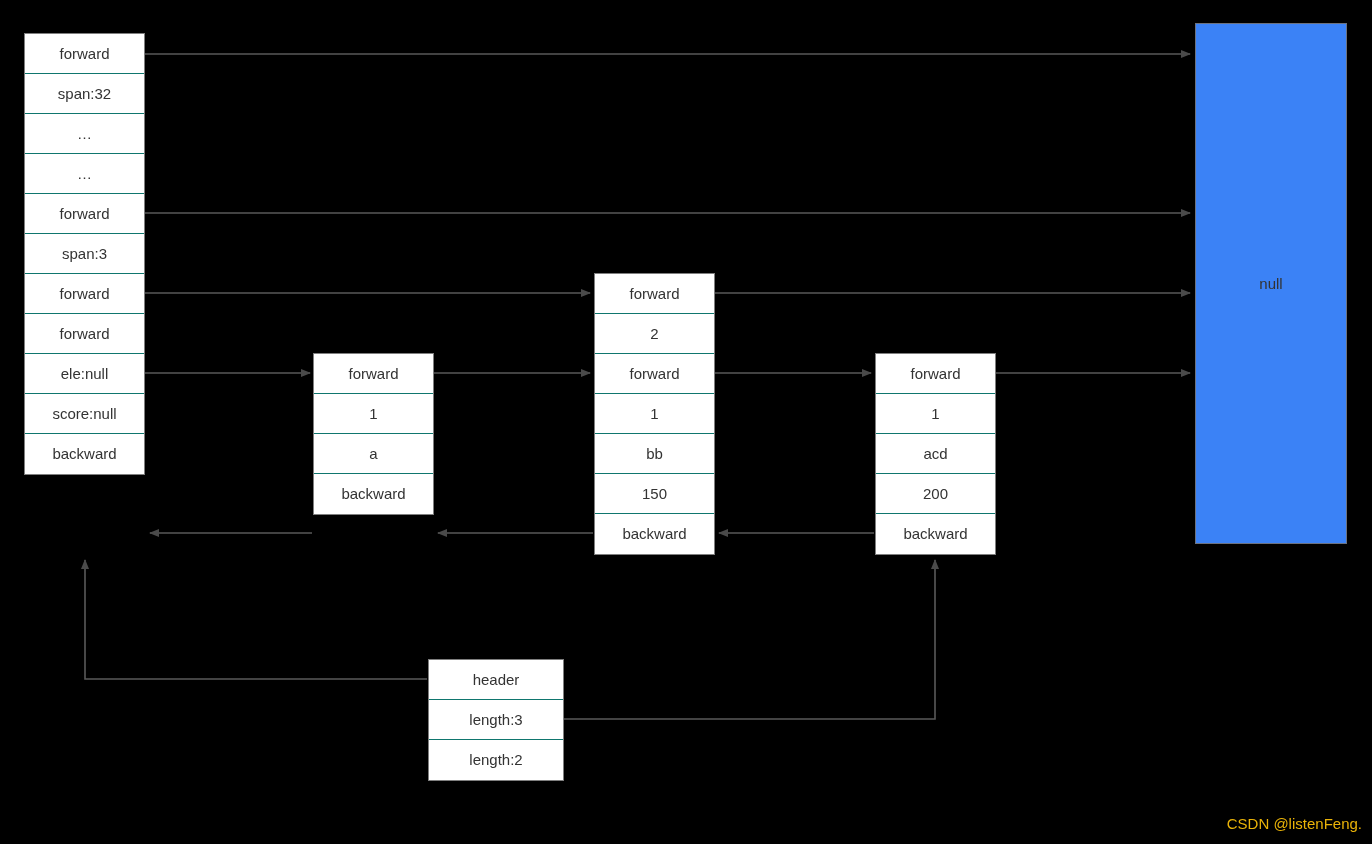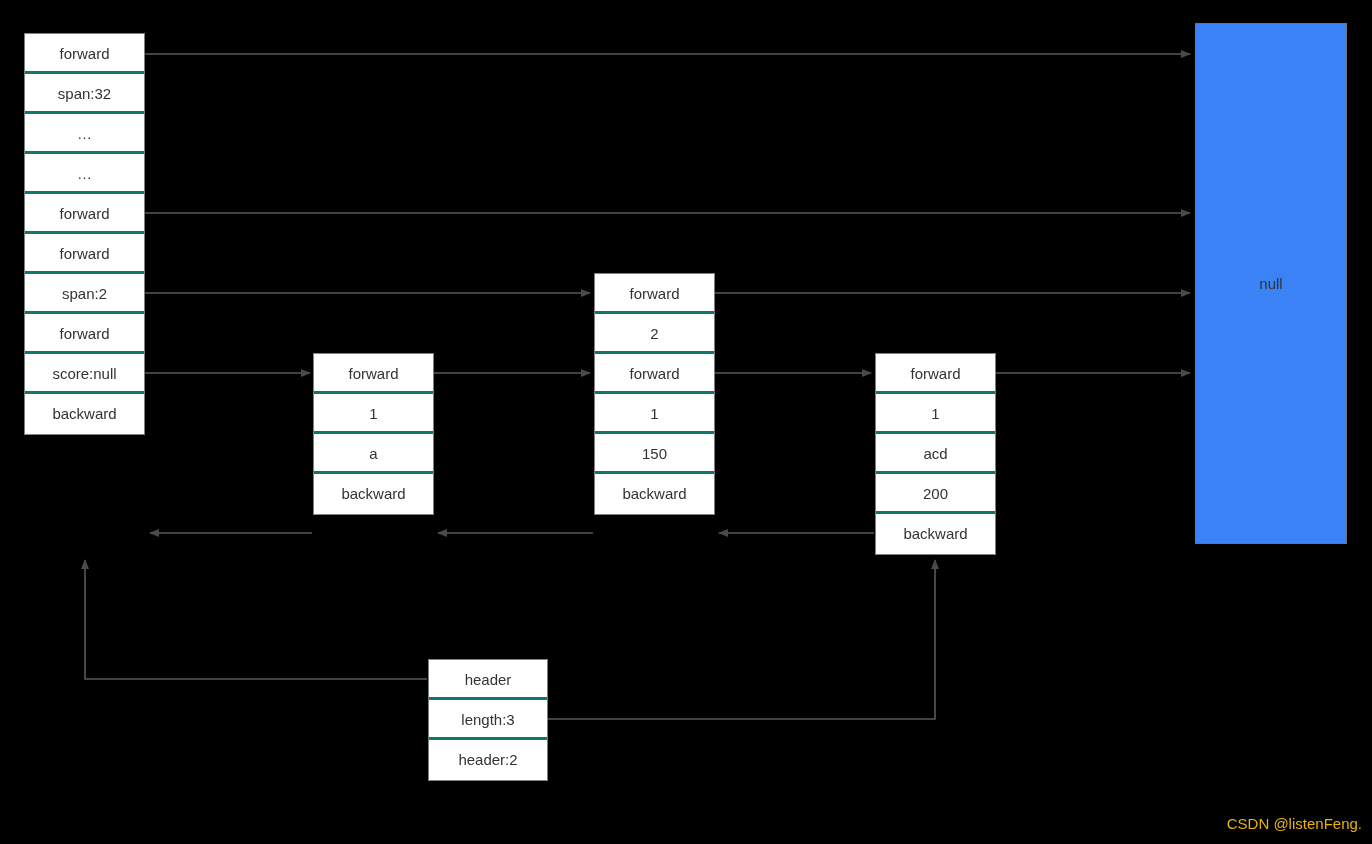--- a/index.html
+++ b/index.html
@@ -26,21 +26,21 @@
     border: 1px solid #7f7f7f;
     box-sizing: border-box;
     z-index: 3;
   }
   .cell {
     height: 40px;
     line-height: 40px;
     text-align: center;
     font-size: 15px;
     color: #333333;
-    border-bottom: 3px solid #0f766e;
+    border-bottom: 1px solid #0f766e;
     box-sizing: border-box;
     background: #ffffff;
     white-space: nowrap;
     overflow: hidden;
   }
   .cell:last-child {
     border-bottom: none;
   }
   .nullbox {
     position: absolute;
@@ -112,55 +112,57 @@
 
     <polyline points="548,719 935,719 935,560" fill="none" stroke="#595959" stroke-width="1.6" marker-end="url(#ah)"></polyline>
   </svg>
 
   <div class="node" id="header-node" style="left:24px; top:33px; width:121px;">
     <div class="cell">forward</div>
     <div class="cell">span:32</div>
     <div class="cell">…</div>
     <div class="cell">…</div>
     <div class="cell">forward</div>
+    <div class="cell">span:3</div>
     <div class="cell">forward</div>
-    <div class="cell">span:2</div>
     <div class="cell">forward</div>
+    <div class="cell">ele:null</div>
     <div class="cell">score:null</div>
     <div class="cell">backward</div>
   </div>
 
   <div class="node" id="node-a" style="left:313px; top:353px; width:121px;">
     <div class="cell">forward</div>
     <div class="cell">1</div>
     <div class="cell">a</div>
     <div class="cell">backward</div>
   </div>
 
   <div class="node" id="node-bb" style="left:594px; top:273px; width:121px;">
     <div class="cell">forward</div>
     <div class="cell">2</div>
     <div class="cell">forward</div>
     <div class="cell">1</div>
+    <div class="cell">bb</div>
     <div class="cell">150</div>
     <div class="cell">backward</div>
   </div>
 
   <div class="node" id="node-acd" style="left:875px; top:353px; width:121px;">
     <div class="cell">forward</div>
     <div class="cell">1</div>
     <div class="cell">acd</div>
     <div class="cell">200</div>
     <div class="cell">backward</div>
   </div>
 
-  <div class="node" id="zsl-node" style="left:428px; top:659px; width:120px;">
+  <div class="node" id="zsl-node" style="left:428px; top:659px; width:136px;">
     <div class="cell">header</div>
     <div class="cell">length:3</div>
-    <div class="cell">header:2</div>
+    <div class="cell">length:2</div>
   </div>
 
   <div class="nullbox" id="null-node" style="left:1195px; top:23px; width:152px; height:521px;">
     <span class="lbl">null</span>
   </div>
 
   <div class="watermark">CSDN @listenFeng.</div>
 
 </div>
 

